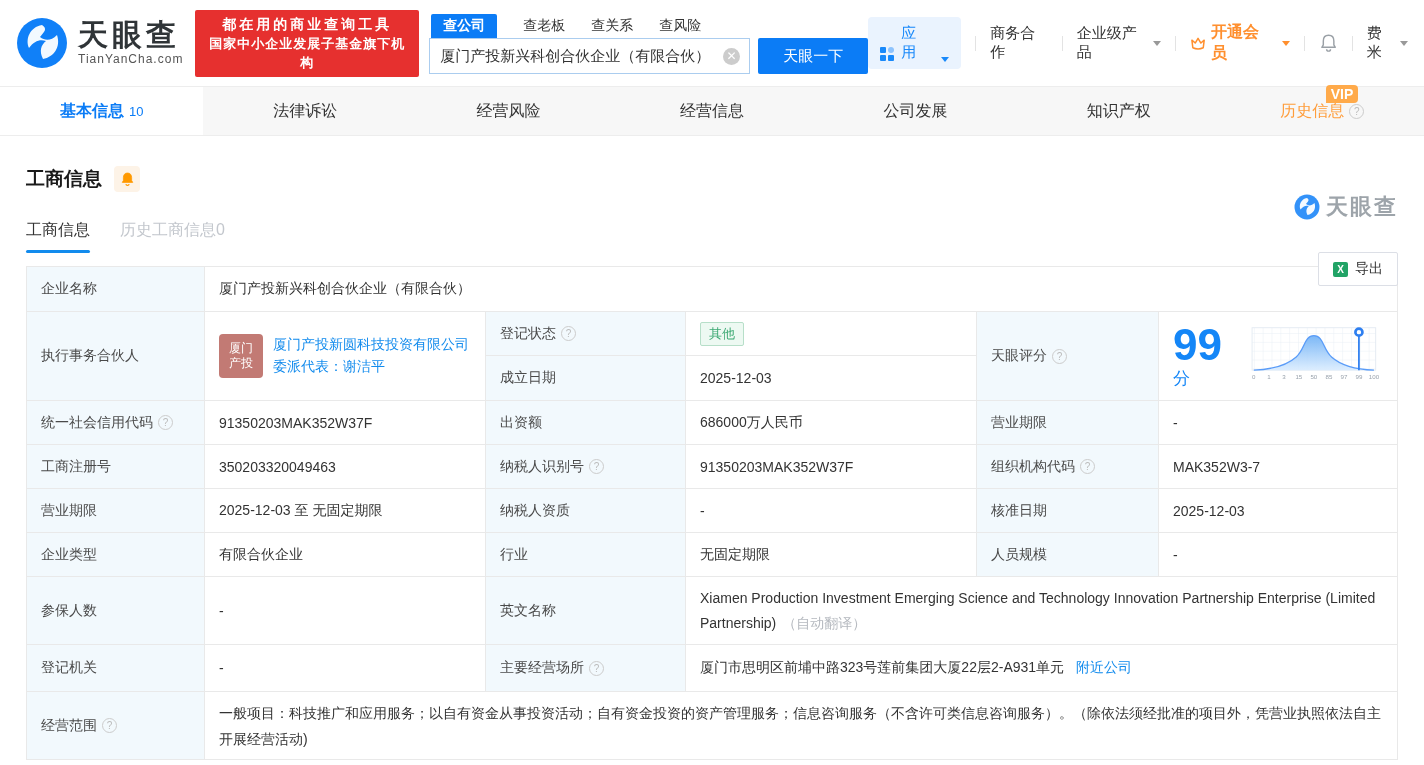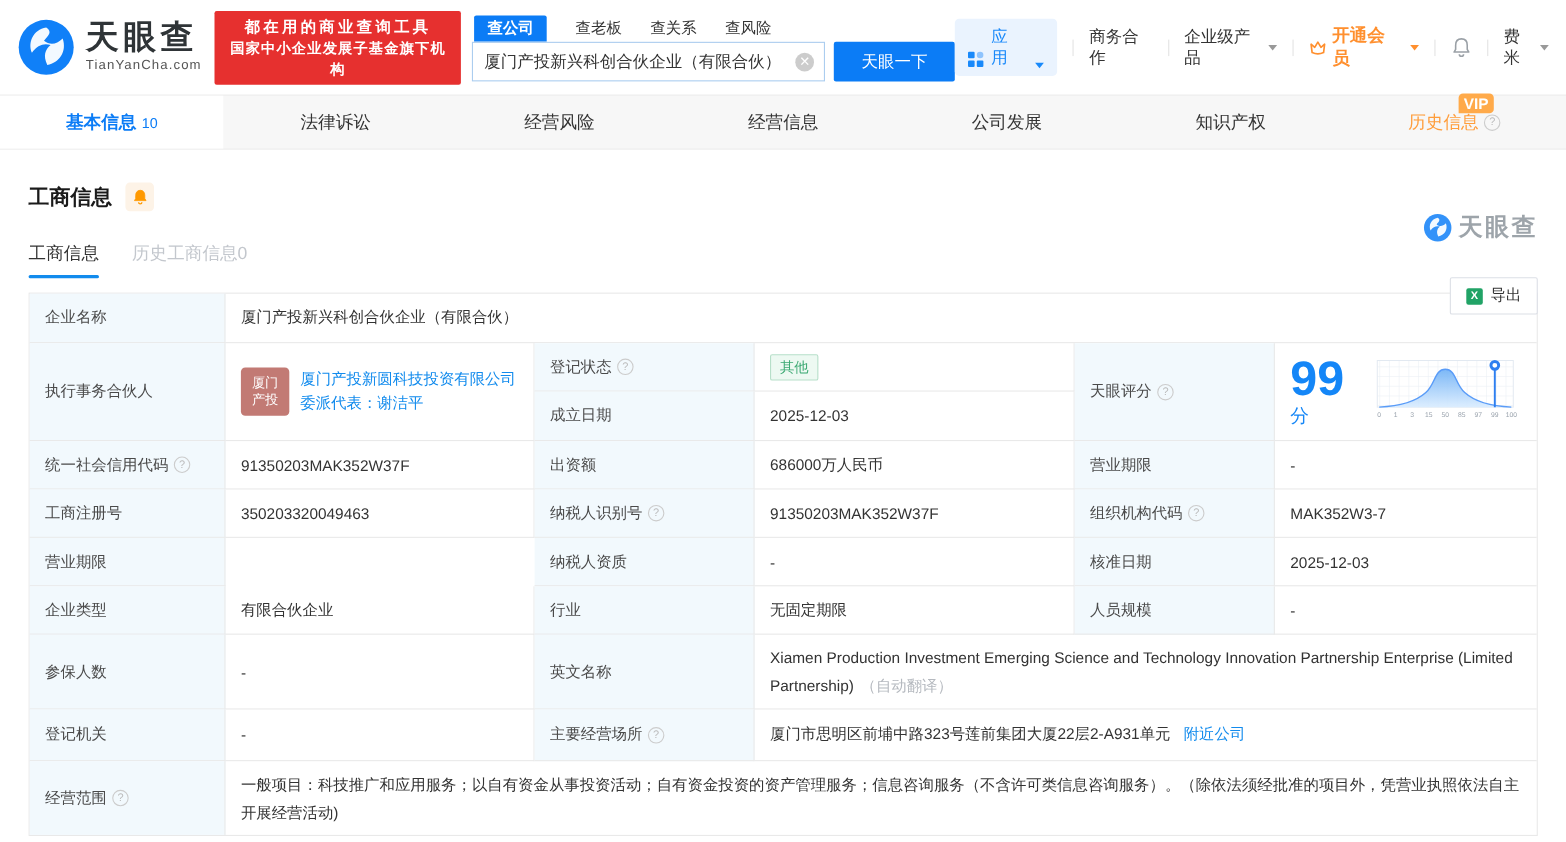--- a/index.html
+++ b/index.html
@@ -282,20 +282,21 @@
         <span class="qmark">?</span>
     </div>
     <div class="cell" style="grid-row:5;grid-column:4;">91350203MAK352W37F</div>
     <div class="cell lab" style="grid-row:5;grid-column:5;">
       <span>组织机构代码</span>
         <span class="qmark">?</span>
     </div>
     <div class="cell cr" style="grid-row:5;grid-column:6;">MAK352W3-7</div>
 
     <div class="cell lab" style="grid-row:6;grid-column:1;">营业期限</div>
+    <div class="cell" style="grid-row:6;grid-column:2;">2025-12-03 至 无固定期限</div>
     <div class="cell lab" style="grid-row:6;grid-column:3;">纳税人资质</div>
     <div class="cell" style="grid-row:6;grid-column:4;">-</div>
     <div class="cell lab" style="grid-row:6;grid-column:5;">核准日期</div>
     <div class="cell cr" style="grid-row:6;grid-column:6;">2025-12-03</div>
 
     <div class="cell lab" style="grid-row:7;grid-column:1;">企业类型</div>
     <div class="cell" style="grid-row:7;grid-column:2;">有限合伙企业</div>
     <div class="cell lab" style="grid-row:7;grid-column:3;">行业</div>
     <div class="cell" style="grid-row:7;grid-column:4;">无固定期限</div>
     <div class="cell lab" style="grid-row:7;grid-column:5;">人员规模</div>

